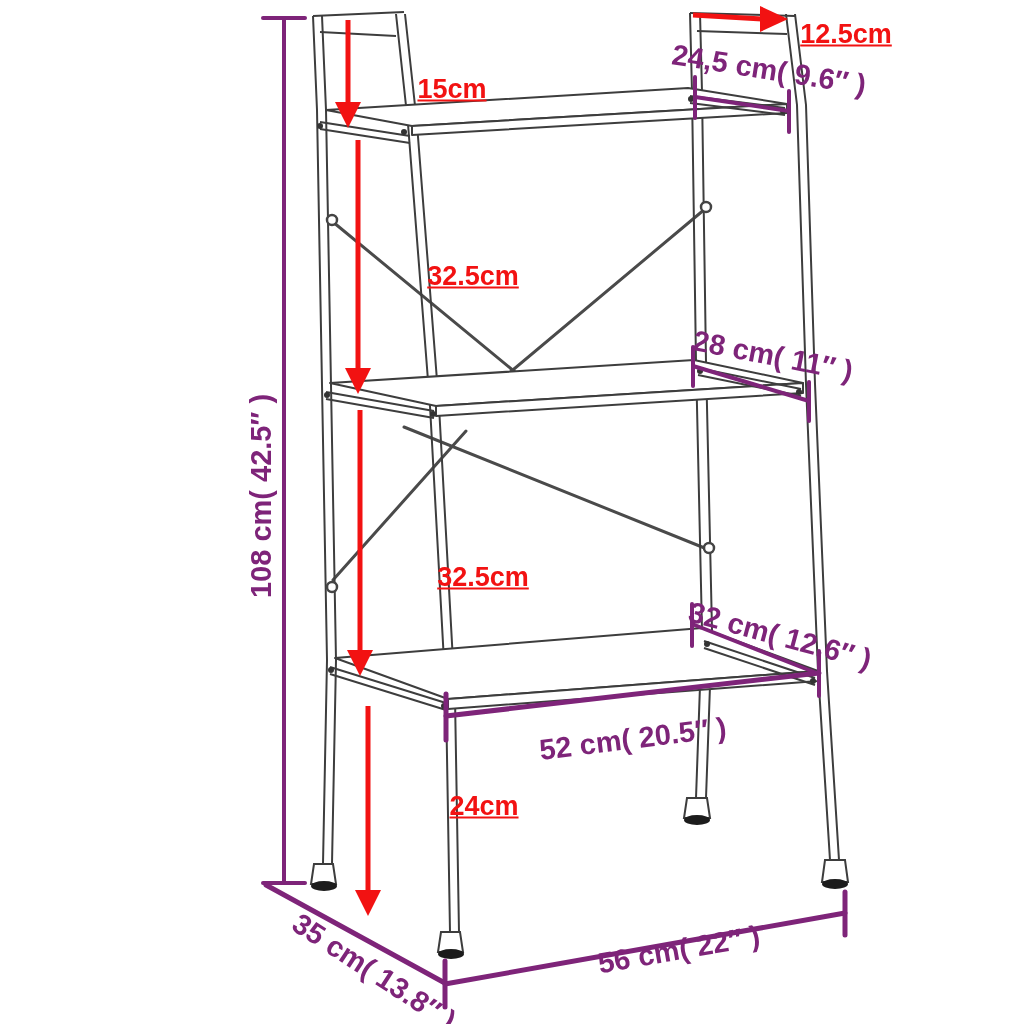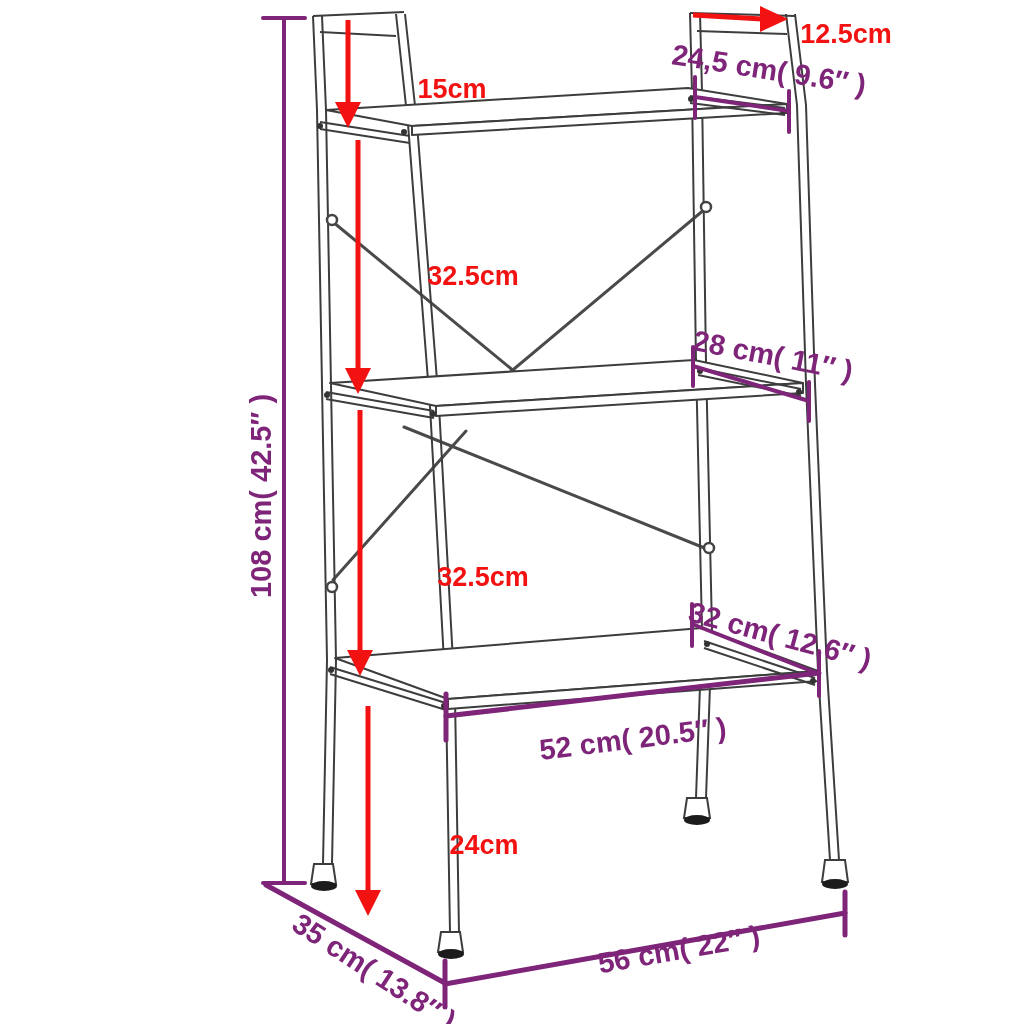--- a/index.html
+++ b/index.html
@@ -6,21 +6,21 @@
   .stage{
     position:relative;width:1024px;height:1024px;background:#ffffff;overflow:hidden;
     font-family:"Liberation Sans", sans-serif;
   }
   .stage svg{position:absolute;left:0;top:0;}
   .label{
     position:absolute;font-weight:bold;white-space:nowrap;line-height:1;
     transform:translate(-50%,-50%) rotate(var(--r,0deg));
     transform-origin:center;letter-spacing:0px;user-select:none;
   }
-  .red{color:#f21212;font-size:27px;}
+  .red{color:#f21212;font-size:27px;text-decoration:underline;}
   .purple{color:#7e2479;font-size:29px;}
 </style>
 </head>
 <body>
 
 <div class="stage">
 
   <svg width="1024" height="1024" viewBox="0 0 1024 1024">
 
     <g stroke="#4a4a4a" stroke-width="3" fill="none" stroke-linecap="round">
@@ -189,19 +189,19 @@
   <div class="label purple" style="left:773px;top:356px;--r:11deg;">28 cm( 11″ )</div>
 
   <div class="label purple" style="left:261px;top:496px;--r:-90deg;">108 cm( 42.5″ )</div>
 
   <div class="label red" style="left:483px;top:577px;">32.5cm</div>
 
   <div class="label purple" style="left:780px;top:636px;--r:15deg;">32 cm( 12.6″ )</div>
 
   <div class="label purple" style="left:633px;top:739px;--r:-7deg;">52 cm( 20.5″ )</div>
 
-  <div class="label red" style="left:484px;top:845px;">24cm</div>
+  <div class="label red" style="left:484px;top:806px;">24cm</div>
 
   <div class="label purple" style="left:374px;top:972px;--r:33deg;">35 cm( 13.8″ )</div>
 
   <div class="label purple" style="left:679px;top:950px;--r:-10deg;">56 cm( 22″ )</div>
 
 </div>
 
 </body></html>

